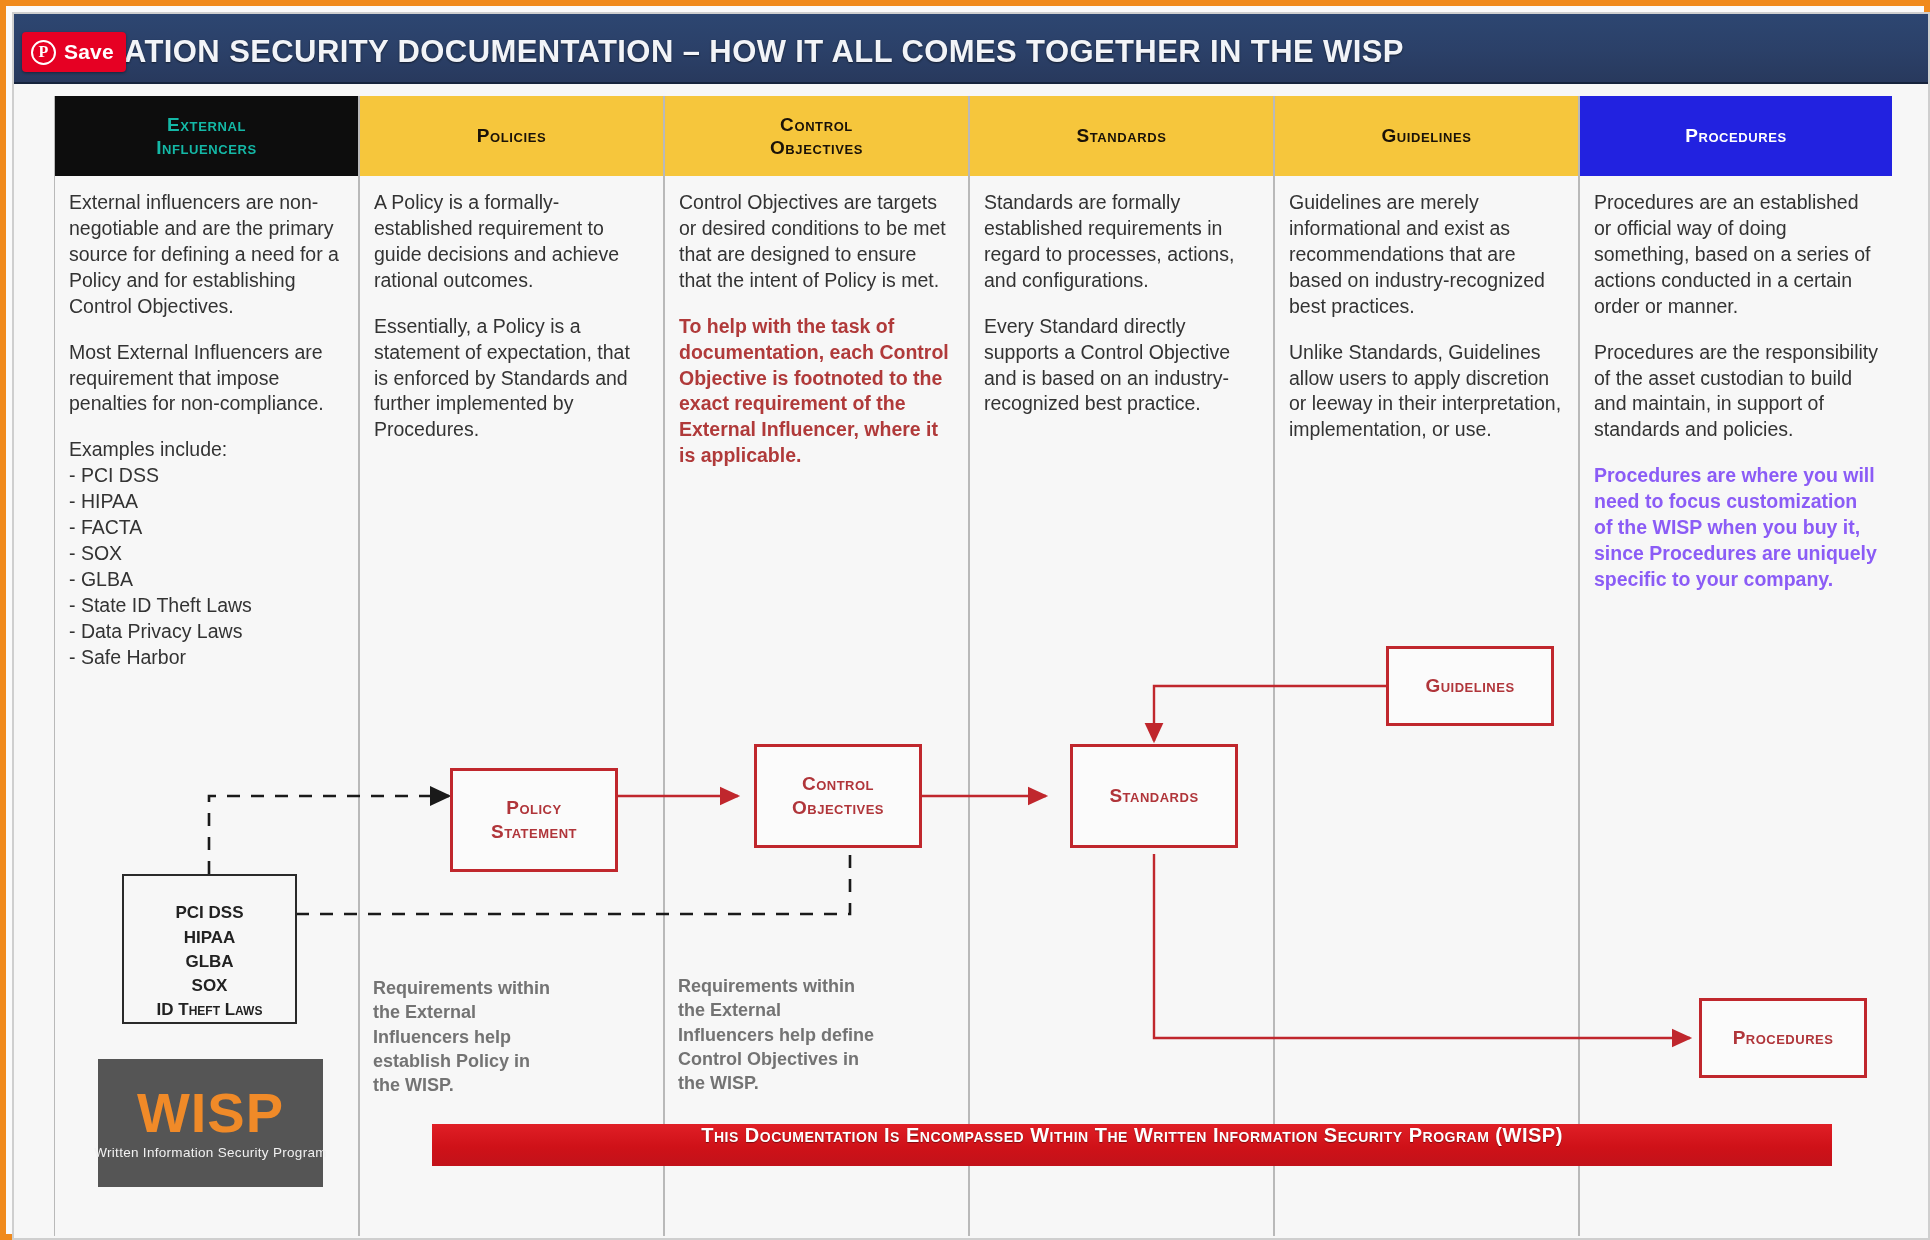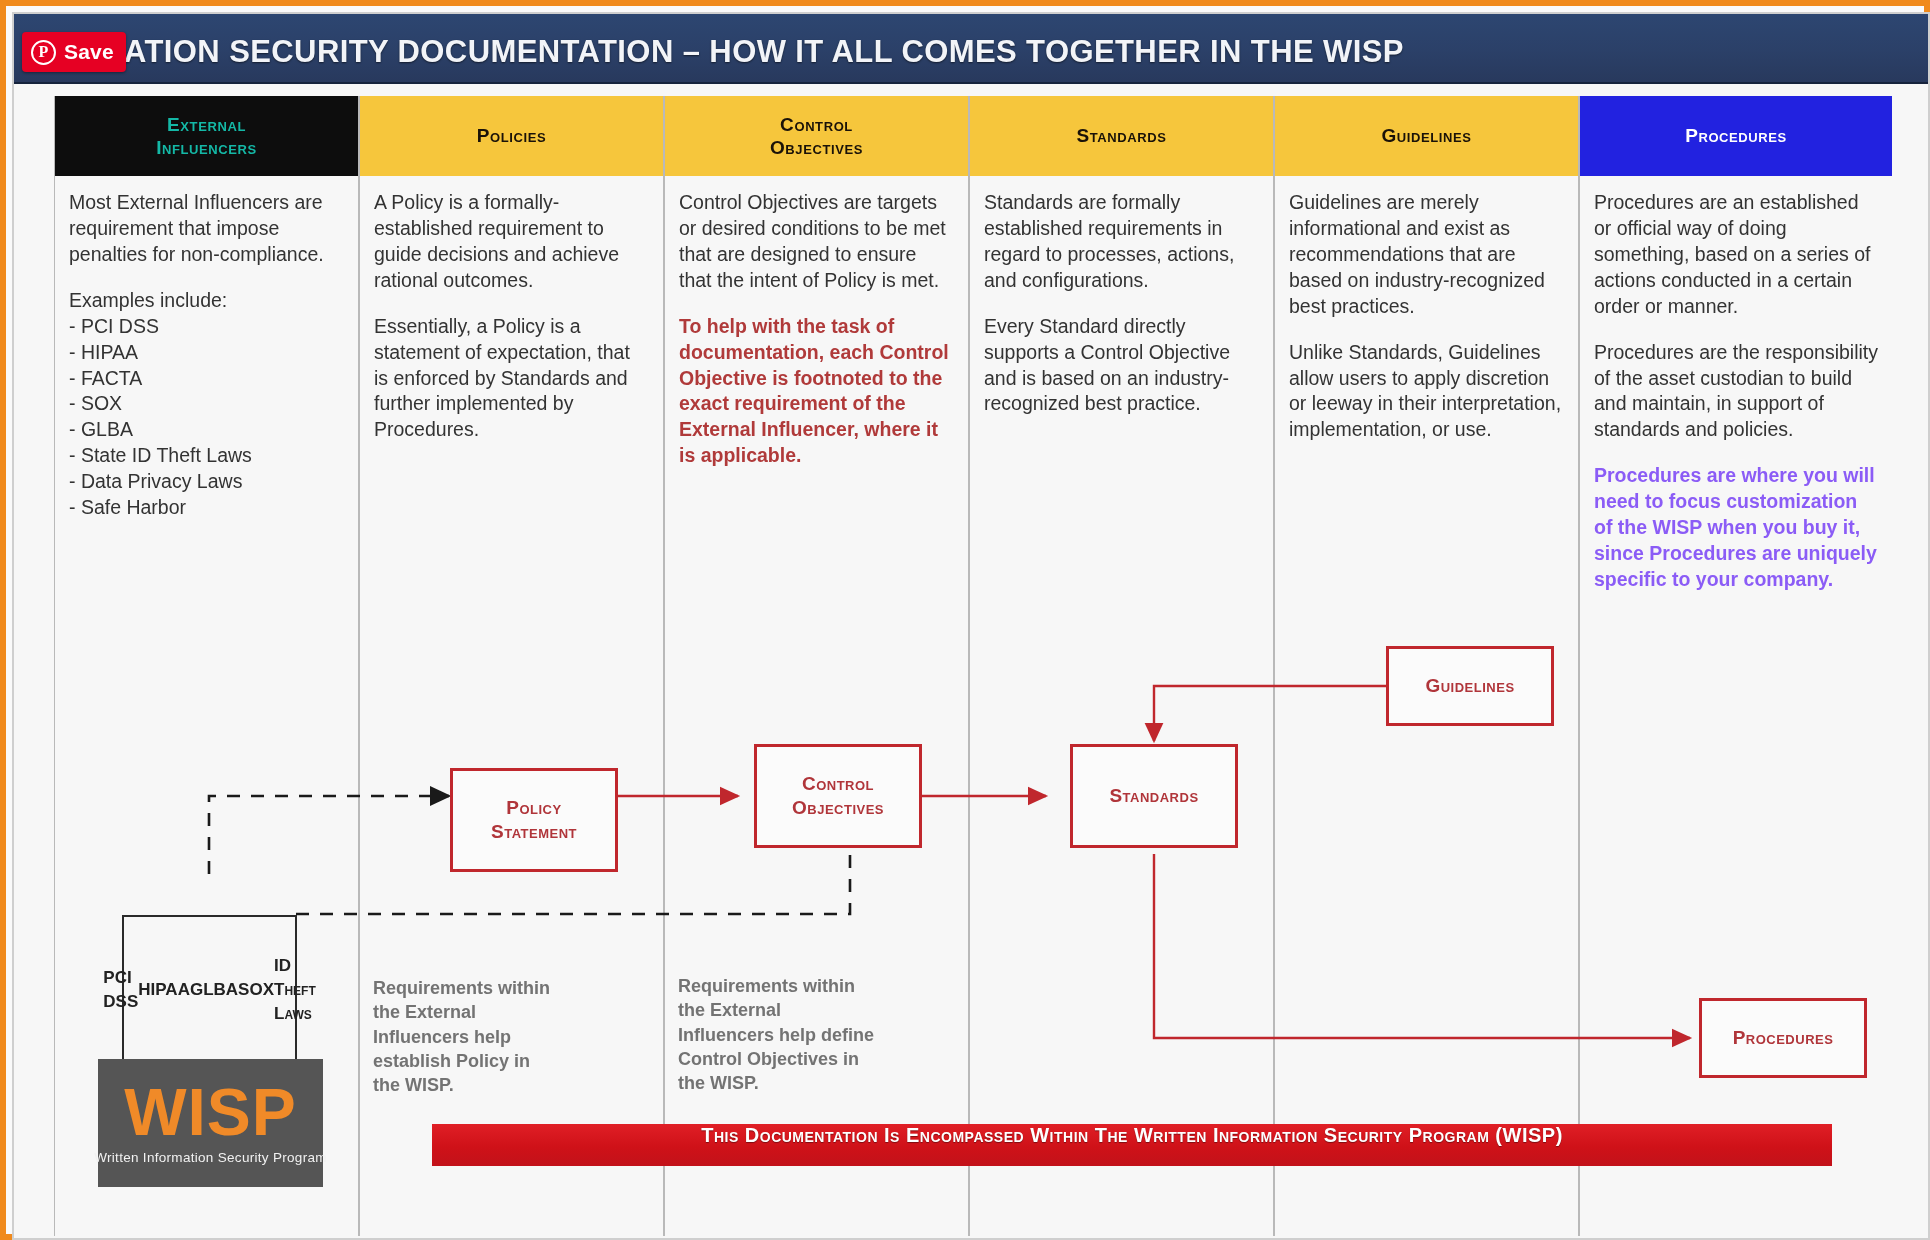--- a/index.html
+++ b/index.html
@@ -120,36 +120,35 @@
     letter-spacing:.5px;
     line-height:1.25;
     z-index:12;
   }
   
   #ext-box {
     position:absolute;
     border:2px solid #2a2a2a;
     background:#f7f7f7;
     z-index:12;
-    display:flex;flex-direction:row;align-items:center;justify-content:center;
+    display:flex;flex-direction:column;align-items:center;justify-content:flex-end;
     font-size:17px; font-weight:bold; color:#222;
     line-height:1.42;
-    margin-top:41px;
   }
   #ext-box .sc { font-variant:small-caps; }
 
   
   #wisp-logo {
     position:absolute; left:84px; top:1045px; width:225px; height:128px;
     background:#555555;
     z-index:12;
     display:flex; flex-direction:column; align-items:center; justify-content:center;
   }
   #wisp-logo .wisp-word {
-    color:#f08a28; font-size:66px; font-weight:bold; line-height:.95;
+    color:#f08a28; font-size:56px; font-weight:bold; line-height:.95;
     letter-spacing:1px;
     font-family:"Liberation Sans", sans-serif;
   }
   #wisp-logo .wisp-sub {
     color:#f1f1f1; font-size:13.5px; margin-top:6px; letter-spacing:.3px;
     white-space:nowrap;
   }
   
   #footer-banner {
     position:absolute; left:418px; top:1110px; width:1400px; height:42px;
@@ -202,20 +201,21 @@
 
         <path d="M1100,758 L1100,942 L1636,942" stroke="#c0272d" stroke-width="2.4" fill="none" marker-end="url(#ar-red)"></path>
       </svg>
 
       <div class="col" style="left:0px; width:305px;">
         <div class="col-head head-black">
           <span style="white-space:pre-line;">External
 Influencers</span>
         </div>
         <div class="col-body">
+          <div class="para">External influencers are non-negotiable and are the primary source for defining a need for a Policy and for establishing Control Objectives.</div>
           <div class="para">Most External Influencers are requirement that impose penalties for non-compliance.</div>
           <div class="list">
             <div class="li">Examples include:</div>
             <div class="li">- PCI DSS</div>
             <div class="li">- HIPAA</div>
             <div class="li">- FACTA</div>
             <div class="li">- SOX</div>
             <div class="li">- GLBA</div>
             <div class="li">- State ID Theft Laws</div>
             <div class="li">- Data Privacy Laws</div>

